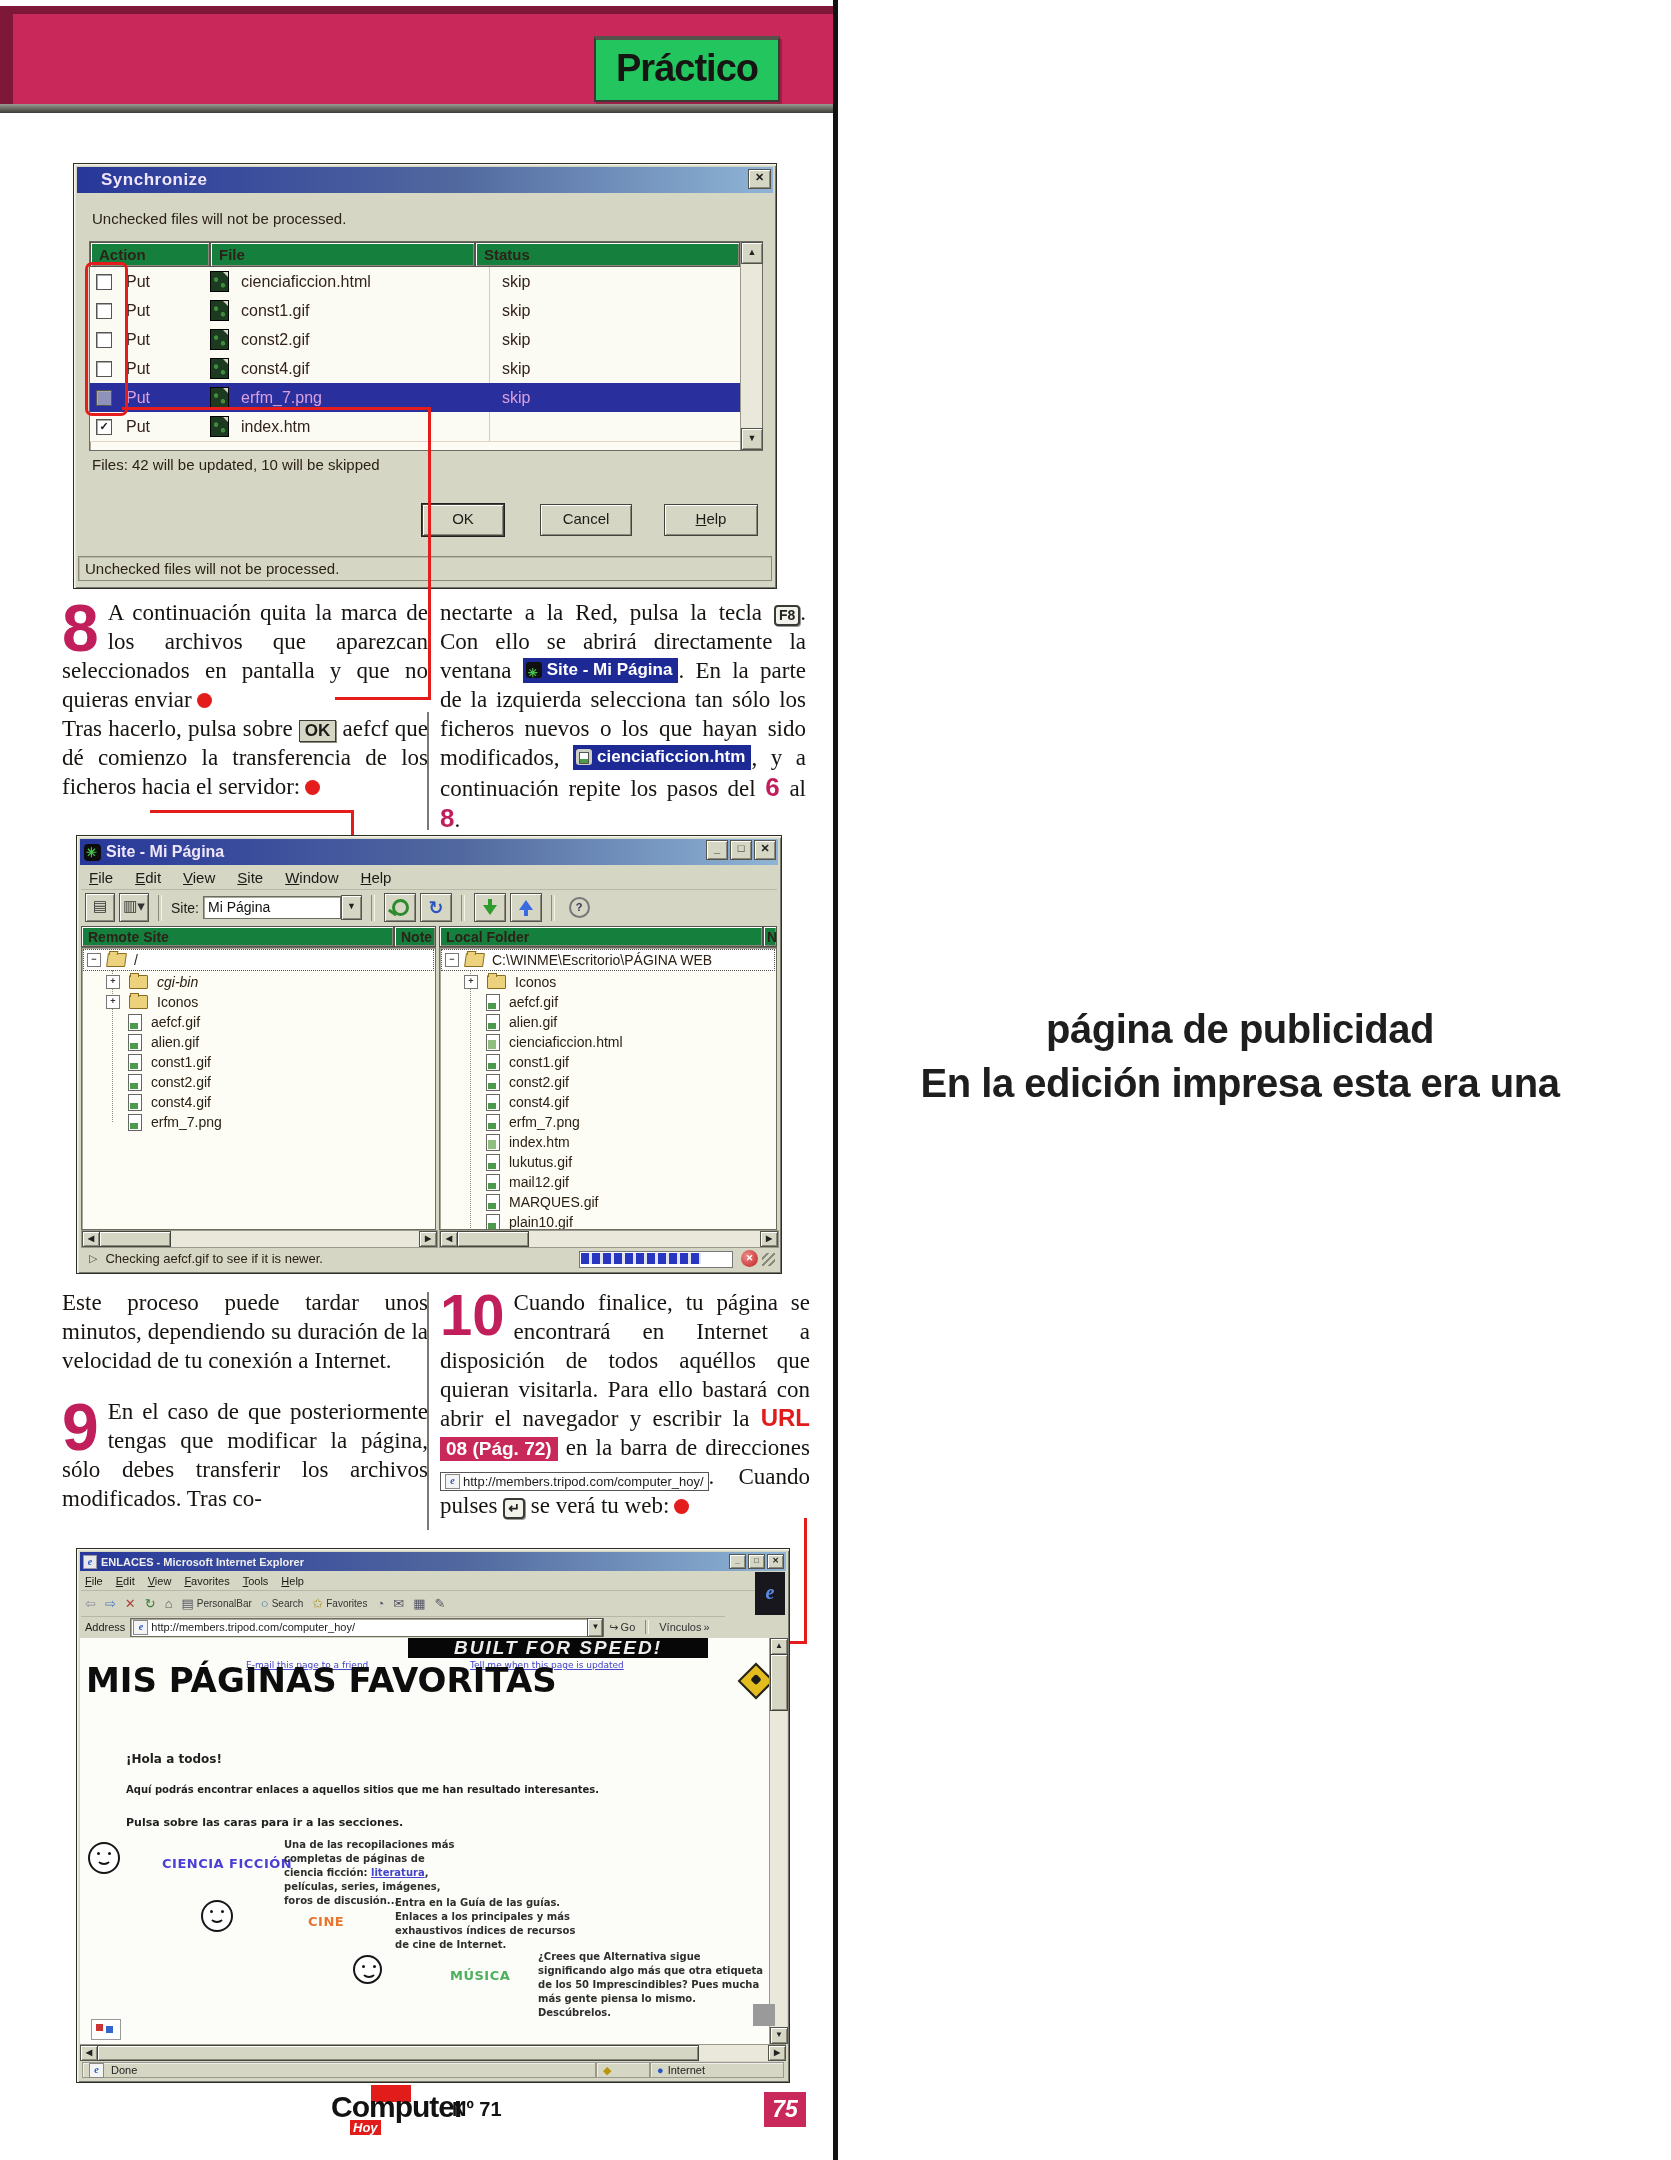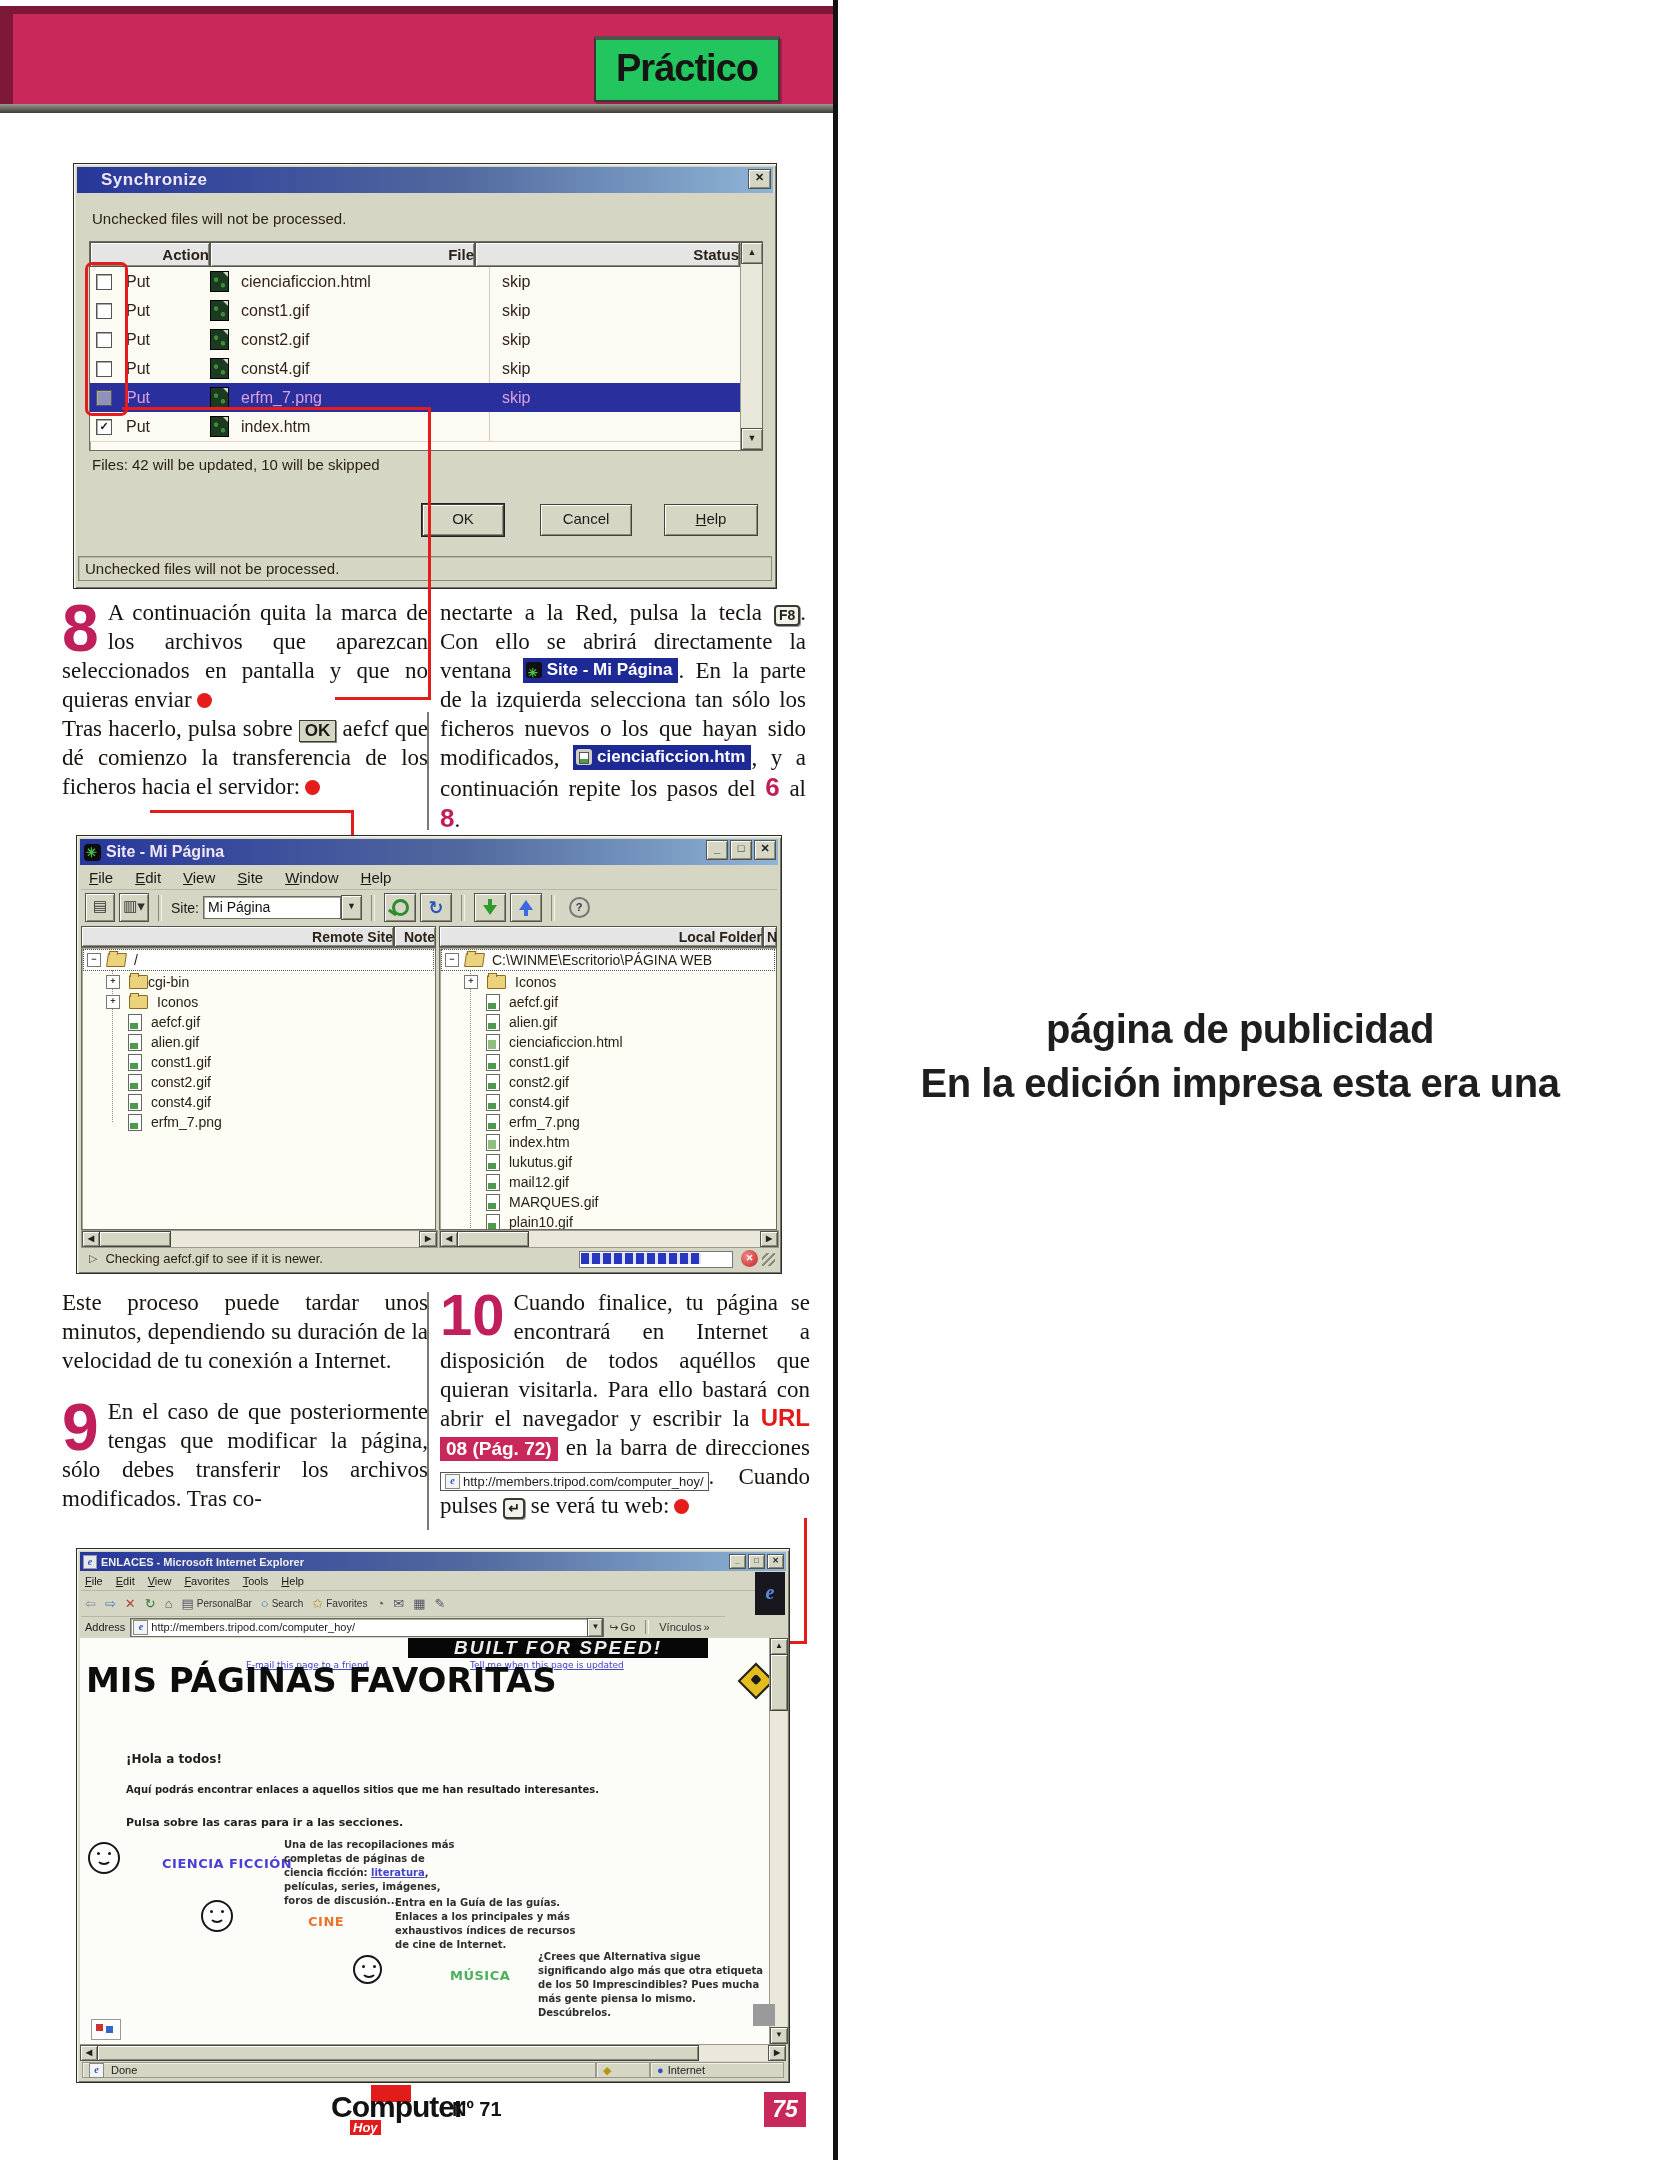--- a/index.html
+++ b/index.html
@@ -22,22 +22,22 @@
   .win{background:#d5d6c3;border:1px solid #2e2d28;
        box-shadow:inset 1px 1px 0 #f4f4e8,inset 2px 2px 0 #e4e4d4,inset -1px -1px 0 #77766c;}
   .titlebar{position:absolute;left:3px;top:3px;right:3px;
        background:linear-gradient(90deg,#27379a 0%,#51699f 55%,#8fb5d6 100%);
        display:flex;align-items:center;color:#f0e6fa;}
   .tbtn{background:#d5d6c3;border:1px solid #55544c;
        box-shadow:inset 1px 1px 0 #fff,inset -1px -1px 0 #8a897c;
        font:700 11px/14px "Liberation Sans",sans-serif;color:#222;text-align:center;}
   .wbtn{background:#d5d6c3;border:1px solid #44433c;
        box-shadow:inset 1px 1px 0 #fff,inset -1px -1px 0 #8a897c;}
-  .bevelcell{background:#e5e5e5;border:1px solid #55544c;
-       box-shadow:inset 1px 1px 0 #fff,inset -1px -1px 0 #8a897c;text-align:right;}
+  .bevelcell{background:#15803d;border:1px solid #55544c;
+       box-shadow:inset 1px 1px 0 #fff,inset -1px -1px 0 #8a897c;}
 
   
   .sync{left:73px;top:163px;width:702px;height:424px;}
   .sync .titlebar{height:26px;font:700 17px "Liberation Sans",sans-serif;padding-left:24px;letter-spacing:.5px;}
   .sync-close{position:absolute;right:5px;top:5px;width:21px;height:18px;}
   .sync-note{position:absolute;left:18px;top:46px;font:15px "Liberation Sans",sans-serif;color:#2c2218;}
   .sync-list{position:absolute;left:15px;top:77px;width:672px;height:208px;background:#fdfcf4;
        border:1px solid #6d6c62;box-shadow:inset 1px 1px 0 #a9a89a;}
   .slh{position:absolute;left:0;top:0;height:25px;display:flex;width:650px;}
   .slh .hcell{font:700 15px/23px "Liberation Sans",sans-serif;color:#2c2218;padding-left:8px;box-sizing:border-box;}
@@ -394,21 +394,21 @@
       <div class="tree">
           <div class="guide" style="height: 152px;"></div>
           <div class="troot">
             <span class="expbox" style="margin:0 6px 0 3px;">−</span>
             <span class="fold open" style="margin-right:8px;"></span>
             <span>/</span>
           </div>
           <div class="titem" style="top: 24px; left: 0px; right: 0px;">
             <span class="expbox" style="margin-left:24px;">+</span>
             <span class="fold" style="margin-left:9px;"></span>
-            <span style="">cgi-bin</span>
+            <span style="margin-left:9px;font-style:italic;">cgi-bin</span>
           </div>
           <div class="titem" style="top: 44px; left: 0px; right: 0px;">
             <span class="expbox" style="margin-left:24px;">+</span>
             <span class="fold" style="margin-left:9px;"></span>
             <span style="margin-left:9px;">Iconos</span>
           </div>
           <div class="titem" style="top: 64px; left: 0px; right: 0px;">
             <span style="width:46px;flex:none;"></span>
             <span class="gificon"></span>
             <span style="margin-left:9px;">aefcf.gif</span>

